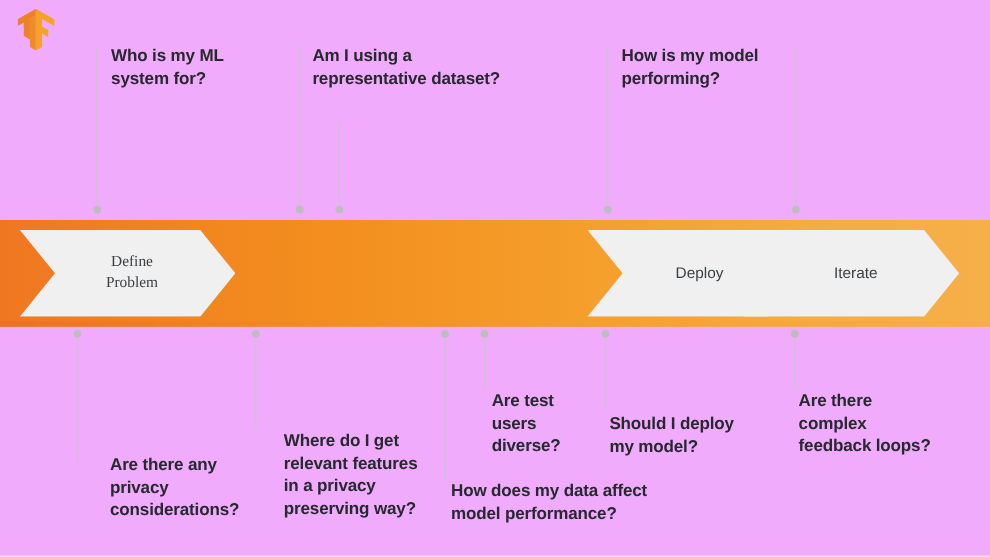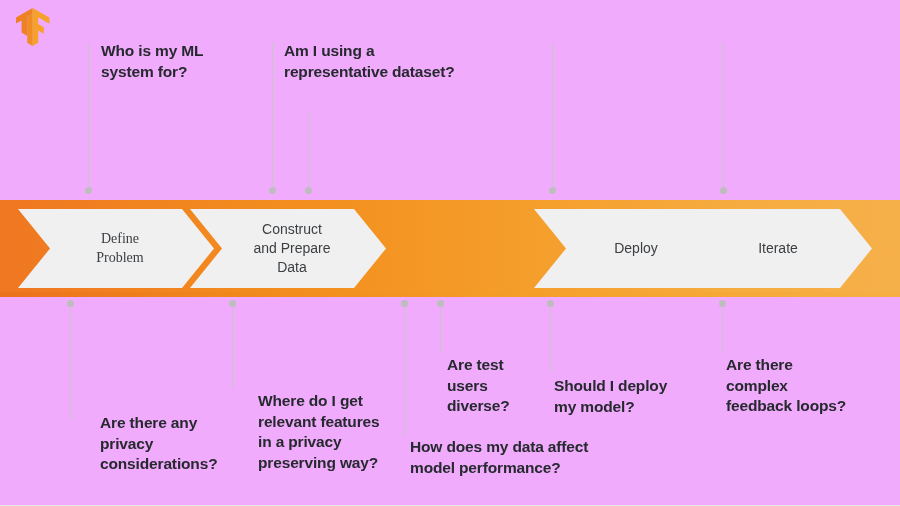--- a/index.html
+++ b/index.html
@@ -143,32 +143,29 @@
     <span class="dot"></span>
   </div>
   <div class="connector down" style="left:723px; top:42px; height:149px;">
     <span class="dot"></span>
   </div>
 
   <div class="callout" style="left:101px; top:41px; width:165px;">Who is my ML
 system for?</div>
   <div class="callout" style="left:284px; top:41px; width:250px;">Am I using a
 representative dataset?</div>
+  <div class="callout" style="left:565px; top:41px; width:175px;">How is my model
+performing?</div>
 
   <div class="band"></div>
   <div class="band-underline"></div>
 
   <div class="chevron" style="left:18px; width:196px;font-family:Liberation Serif, serif;">
     <span class="step-label">Define
 Problem</span>
-  </div>
-  <div class="chevron" style="left:190px; width:196px;">
-    <span class="step-label">Construct
-and Prepare
-Data</span>
   </div>
   <div class="chevron" style="left:534px; width:196px;">
     <span class="step-label">Deploy</span>
   </div>
   <div class="chevron" style="left:676px; width:196px;">
     <span class="step-label">Iterate</span>
   </div>
 
   <div class="connector up" style="left:70px; top:303px; height:117px;">
     <span class="dot"></span>

